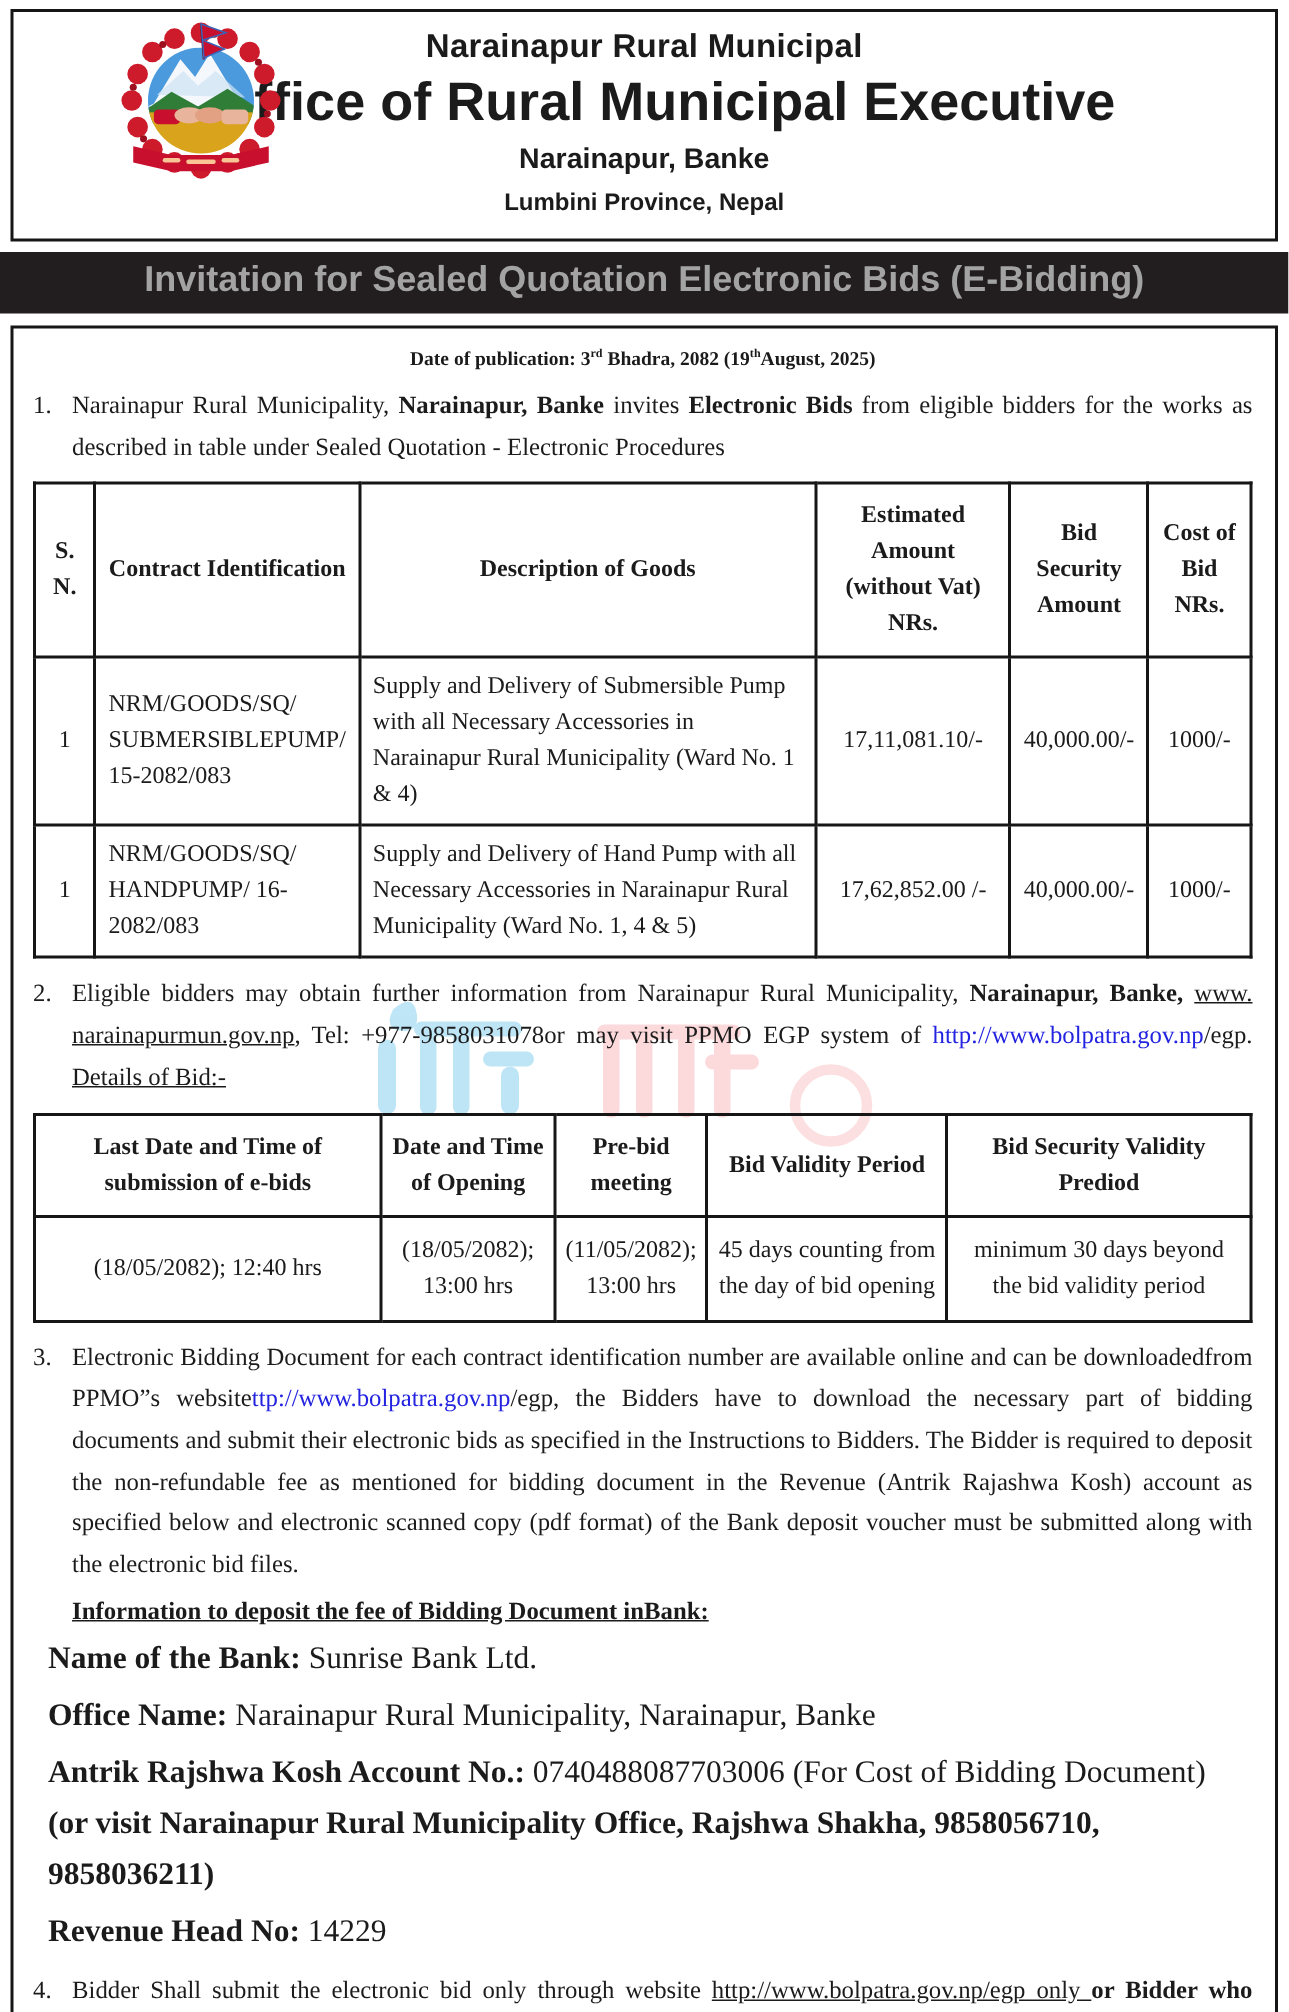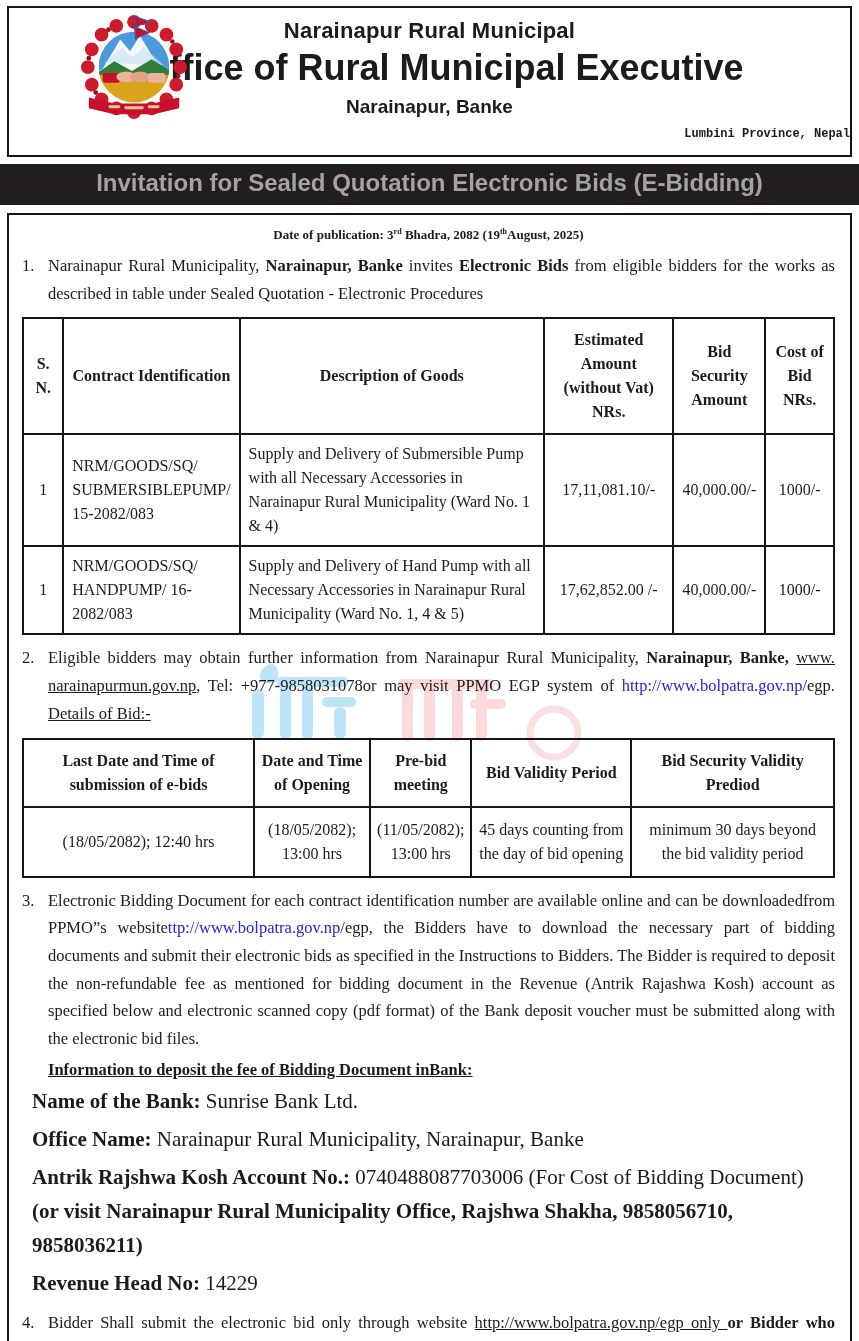--- a/index.html
+++ b/index.html
@@ -6,21 +6,21 @@
   :root { --link:#2323e0; --ink:#1b1b1b; --border:#161616; --banner:#221d1e; }
   body { background:#fff; width:859px; font-family:"Liberation Serif", serif; color:var(--ink); }
   .page { width:859px; min-height:1341px; background:#fff; position:relative; }
 
   
   .header-box { margin:6px 7px 0 7px; border:2px solid var(--border); position:relative; text-align:center; padding:10px 0 14px 0; }
   .logo { position:absolute; left:66px; top:6px; width:118px; height:110px; }
   .h-org   { font-family:"Liberation Sans", sans-serif; font-weight:bold; font-size:22px; letter-spacing:.2px; }
   .h-office{ font-family:Liberation Sans, sans-serif; font-weight:bold; font-size:36px; margin-top:3px;padding-left:26px; }
   .h-place { font-family:"Liberation Sans", sans-serif; font-weight:bold; font-size:19px; margin-top:7px; }
-  .h-prov  { font-family:Liberation Mono, monospace; font-weight:bold; font-size:12px; margin-top:9px;text-align:right; }
+  .h-prov  { font-family:Liberation Sans, sans-serif; font-weight:bold; font-size:16px; margin-top:9px; }
 
   .banner { margin-top:7px; background:var(--banner); color:#a3a3a3; text-align:center;
             font-family:"Liberation Sans", sans-serif; font-weight:bold; font-size:24px; padding:5px 0 8px 0; }
 
   
   .content { margin:8px 7px 7px 7px; border:2px solid var(--border); border-bottom-width:4px;
              padding:10px 15px 12px 13px; position:relative; overflow:hidden; }
   .content > * { position:relative; z-index:1; }
   .watermark { position:absolute; left:215px; top:440px; z-index:0; pointer-events:none; }
 

